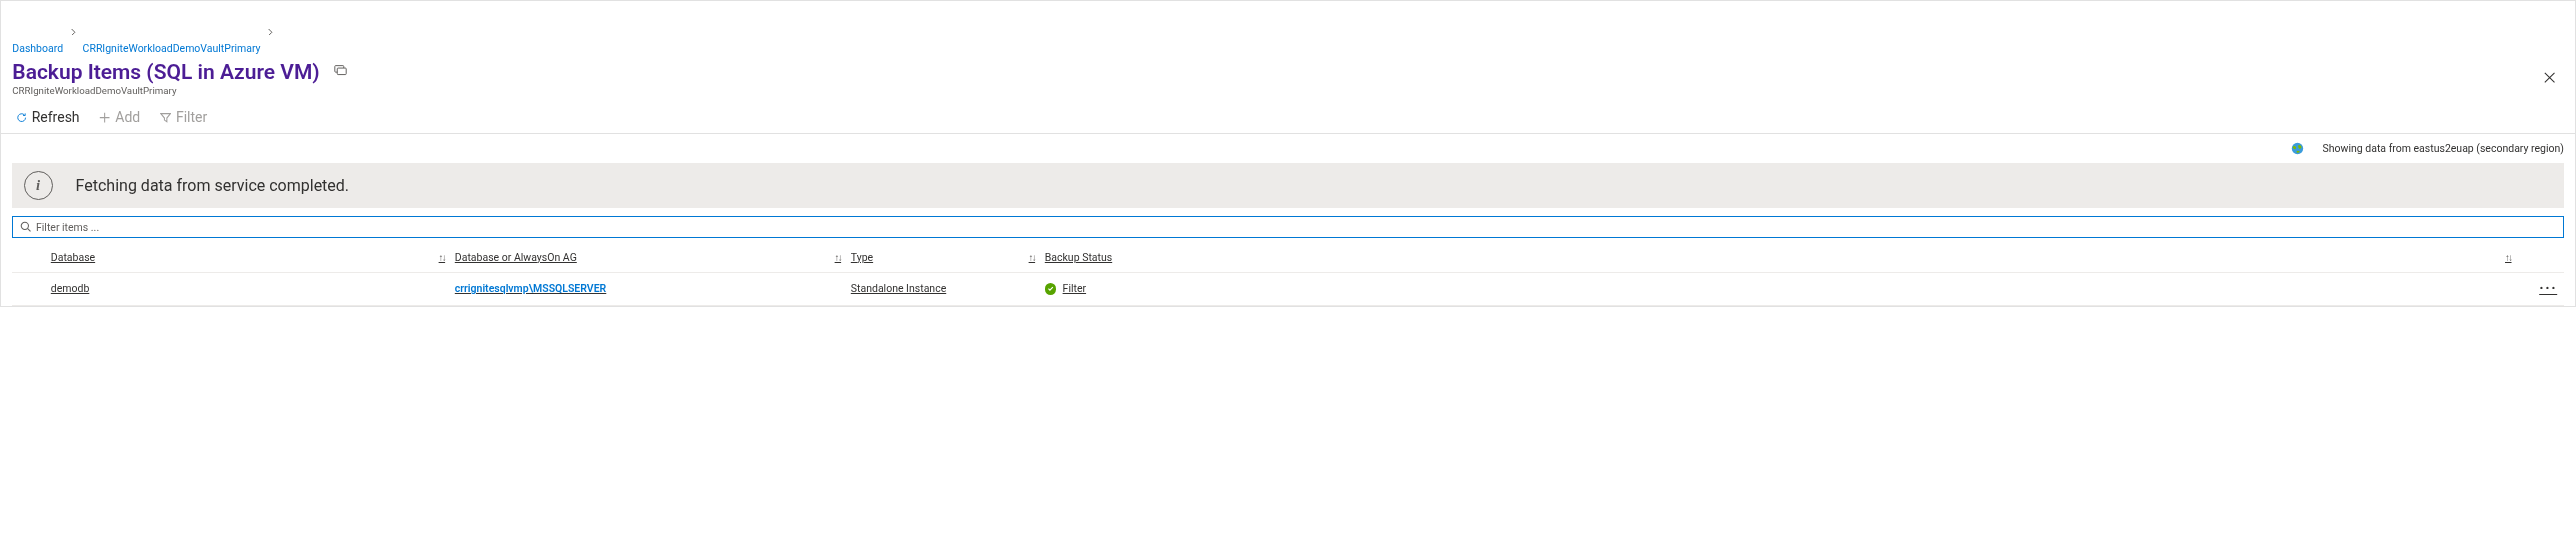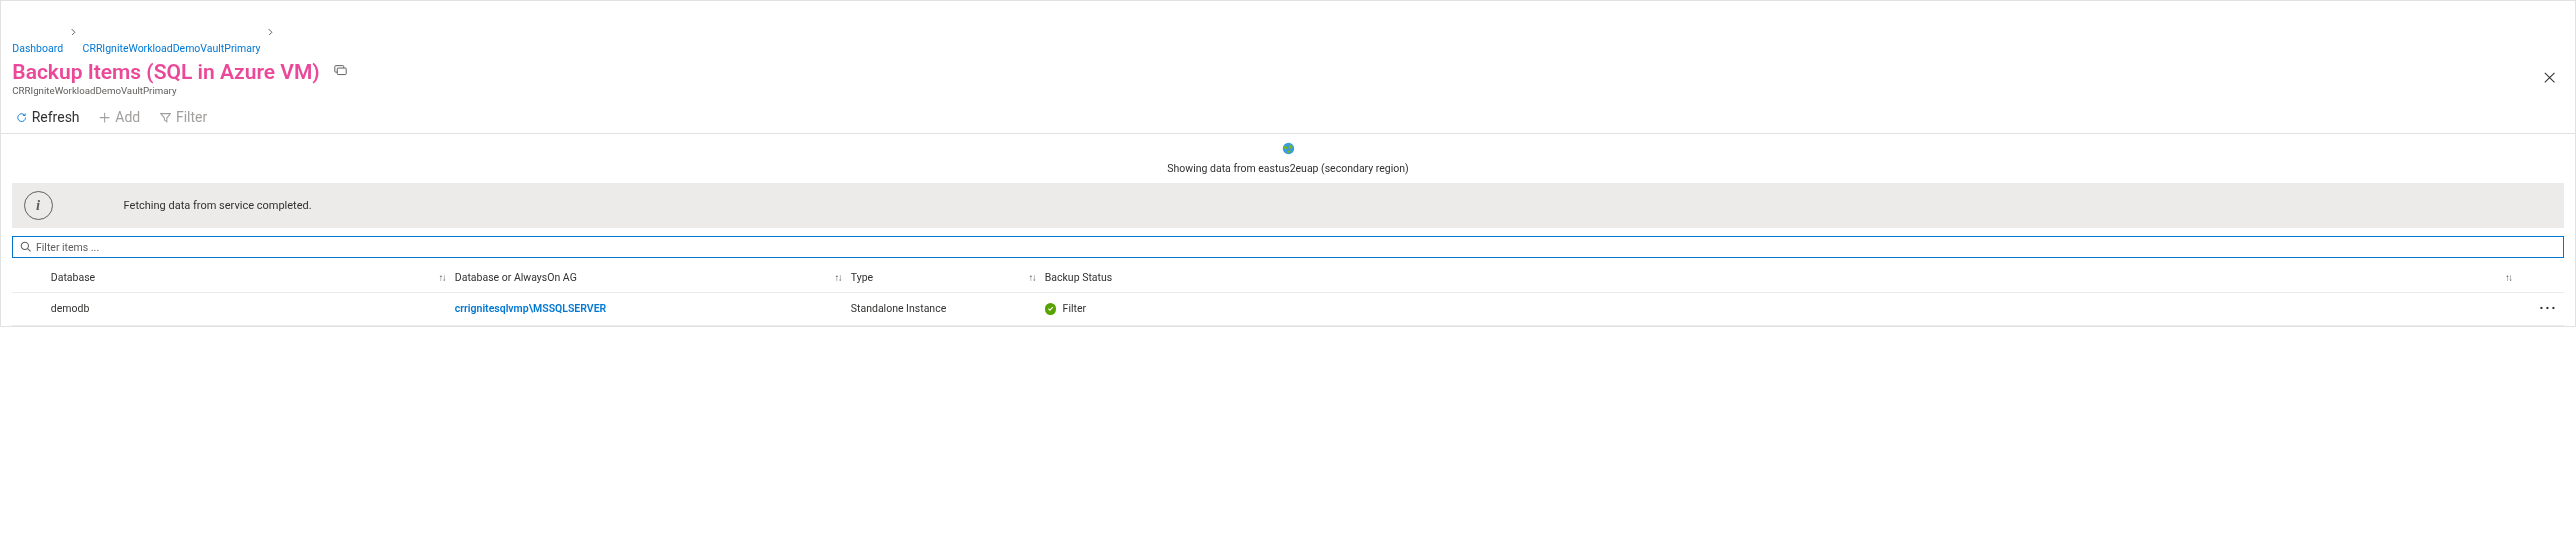--- a/index.html
+++ b/index.html
@@ -17,46 +17,46 @@
     align-items: center;
     gap: 6.5px;
     padding: 8px 11.3px 4.9px 11.3px;
     font-size: 10.5px;
   }
   .breadcrumb a { color: #0078d4; text-decoration: none; cursor: pointer; margin-top: 33px; }
   .bc-sep { color: #605e5c; font-size: 9px; }
   
   .header { padding: 0 11.3px 3.2px 11.3px; display: flex; align-items: flex-start; }
   .header-left { flex: 1; }
-  .page-title { font-size: 21px; font-weight: 600; color: #ec4899; display: flex; align-items: center; gap: 14.6px; }
+  .page-title { font-size: 21px; font-weight: 600; color: #4c1d95; display: flex; align-items: center; gap: 14.6px; }
   .page-subtitle { font-size: 9.7px; color: #605e5c; margin-top: 1.6px; }
   .close-btn { font-size: 14.6px; color: #323130; cursor: pointer; padding: 6.5px 8px; line-height: 1; margin-top: 4.9px; }
   .feedback-icon { font-size: 13px; color: #605e5c; cursor: pointer; }
   
   .toolbar { display: flex; align-items: center; gap: 6.5px; padding: 6.5px 8px 4.9px 8px; border-bottom: 0.8px solid #e1e1e1; }
   .tb-btn { display: flex; align-items: center; gap: 4.9px; padding: 3.2px 6.5px; font-size: 14px; cursor: pointer; border-radius: 1.6px; }
   .tb-btn.active { color: #323130; }
   .tb-btn.disabled { color: #a19f9d; cursor: default; }
   .tb-icon { width: 11.3px; height: 11.3px; display: inline-flex; align-items: center; justify-content: center; }
   
-  .region-strip { display: flex; justify-content: flex-end; align-items: center; gap: 7px; padding: 8px 11px; font-size: 10.5px; color: #323130; flex-direction: column; }
+  .region-strip { display: flex; justify-content: flex-end; align-items: center; gap: 19px; padding: 8px 11px; font-size: 10.5px; color: #323130; }
   .globe { width: 13px; height: 13px; }
   
   .info-bar { display: flex; align-items: center; gap: 23px; background: #edebe9; margin: 0 11.3px 8px 11.3px; padding: 8px 11.3px; }
   .info-circle { width: 29px; height: 29px; border: 1.6px solid #605e5c; border-radius: 50%; display: flex; align-items: center; justify-content: center; font-family: Georgia, serif; font-style: italic; font-size: 14.6px; color: #605e5c; font-weight: 600; }
-  .info-text { font-size: 11px; color: #323130; margin-left: 48px; }
+  .info-text { font-size: 16px; color: #323130; }
   
   .filter-row { margin: 0 11.3px 4.9px 11.3px; }
   .filter-input { display: flex; align-items: flex-start; gap: 4.9px; border: 1.6px solid #0078d4; padding: 3.2px 6.5px; width: 100%; }
   .filter-input input { border: none; outline: none; font-size: 10.5px; flex: 1; font-family: inherit; color: #323130; }
   .filter-input input::placeholder { color: #605e5c; }
   .search-glyph { color: #605e5c; width: 11.3px; height: 11.3px; }
   
   .grid { margin: 0 11.3px; }
-  .grid-header, .grid-row { display: flex; align-items: center; border-bottom: 0.8px solid #edebe9; }
+  .grid-header, .grid-row { display: flex; align-items: center; border-bottom: 0.8px solid #edebe9; text-decoration: underline; }
   .grid-header { font-size: 10.5px; color: #323130; padding: 8px 0; }
   .col { display: flex; align-items: center; gap: 6.5px; padding: 0 6.5px; }
   .col-expand { width: 32px; justify-content: center; }
   .col-db { width: 372px; }
   .col-inst { width: 364px; }
   .col-type { width: 162px; }
   .col-status { flex: 1; text-align: center; }
   .col-sort { width: 32px; justify-content: flex-end; padding-right: 3.2px; cursor: pointer; }
   .col-actions { width: 49px; justify-content: flex-end; padding-right: 6.5px; }
   .sort-glyph { color: #605e5c; font-size: 9.7px; letter-spacing: -1.6px; cursor: pointer; user-select: none; }

